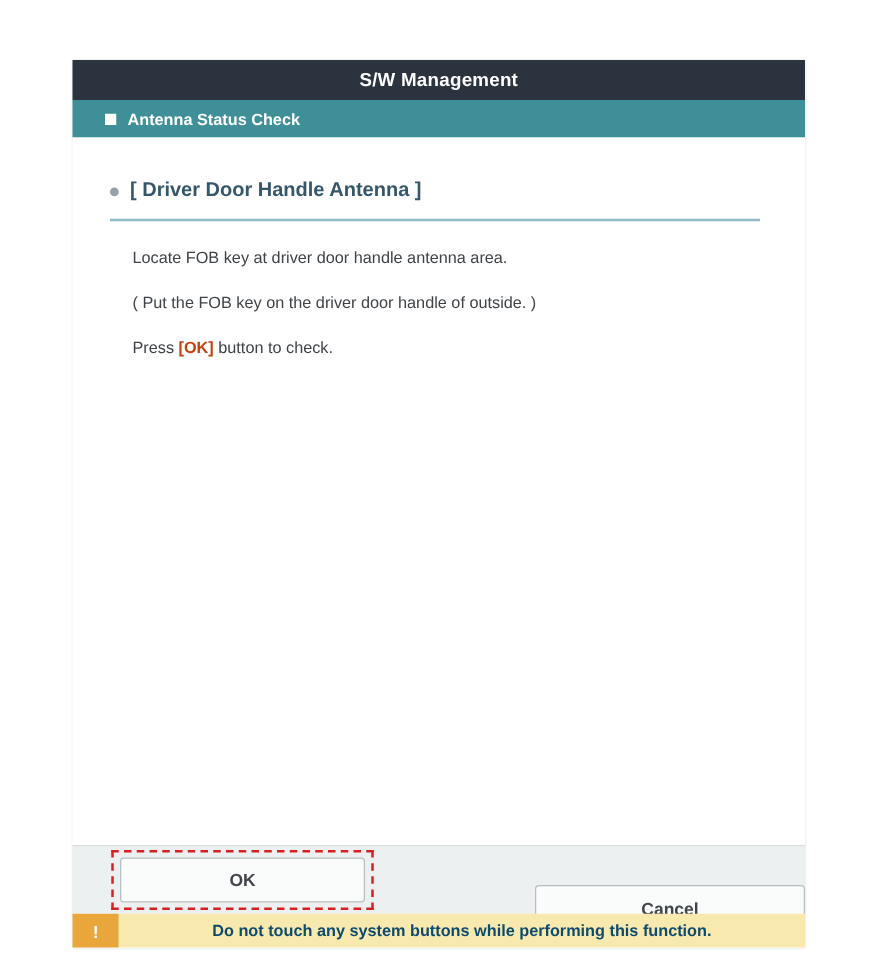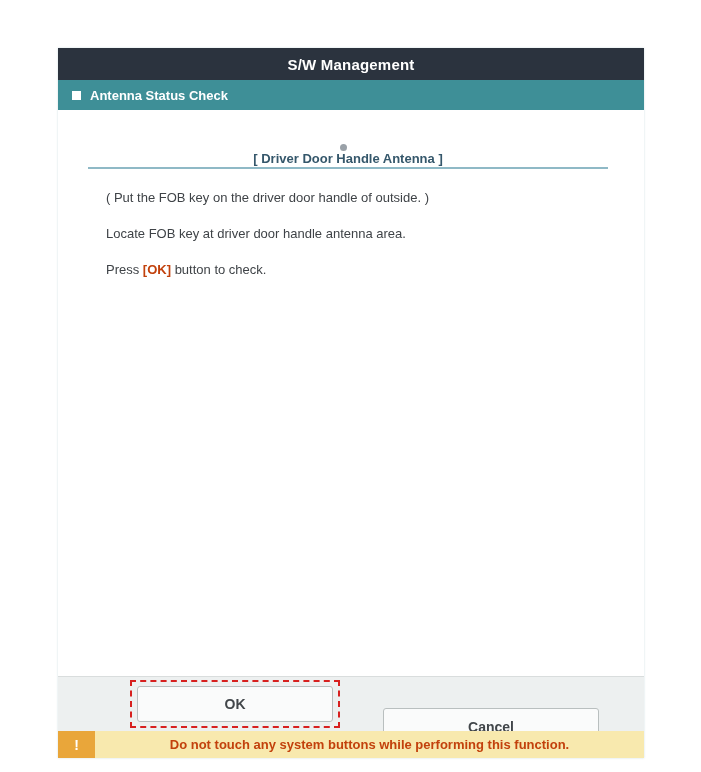--- a/index.html
+++ b/index.html
@@ -22,42 +22,42 @@
     display: flex; align-items: center; justify-content: center;
     font-size: 15px; font-weight: bold;
     letter-spacing: 0.2px;
   }
   
   .func-bar {
     height: 30px;
     background: #3e8f97;
     color: #ffffff;
     display: flex; align-items: center;
-    padding-left: 14px;
+    padding-left: 26px;
     font-size: 13px; font-weight: bold;
   }
   .square-icon {
     width: 9px; height: 9px;
     background: #ffffff;
     display: inline-block;
     margin-right: 9px;
   }
   
   .content {
     background: #ffffff;
     height: 566px;
     overflow: hidden;
   }
   .section-heading {
     margin: 34px 36px 0 30px;
-    padding-bottom: 1px;
+    padding-bottom: 13px;
     border-bottom: 2px solid #8fb9c6;
     display: flex; align-items: center;
     color: #35576b;
-    font-size: 13px; font-weight: bold; flex-direction: column;
+    font-size: 16px; font-weight: bold;
   }
   .dot-icon {
     width: 7px; height: 7px;
     border-radius: 50%;
     background: #9aa1a8;
     display: inline-block;
     margin-right: 9px;
     flex: 0 0 auto;
   }
   .instructions {
@@ -73,21 +73,22 @@
     color: #c2410c;
     font-weight: bold;
   }
   
   .footer {
     height: 55px;
     background: #edf0f0;
     border-top: 1px solid #d9dddd;
     display: flex;
     align-items: center;
-    padding-left: 72px;
+    padding-left: 31px;
+    justify-content: space-between;
   }
   .focus-outline {
     border: 2px dashed #d7201f;
     padding: 4px 5px;
     background: transparent;
   }
   .btn {
     background: #fafbfb;
     border: 1px solid #b9bfbf;
     border-radius: 3px;
@@ -109,21 +110,21 @@
     width: 37px;
     background: #e9a63a;
     color: #ffffff;
     font-size: 14px; font-weight: bold;
     display: flex; align-items: center; justify-content: center;
     flex: 0 0 auto;
   }
   .warning-msg {
     flex: 1;
     background: #f8e9ae;
-    color: #c2410c;
+    color: #0c4a6e;
     font-size: 13px; font-weight: bold;
     display: flex; align-items: center; justify-content: center;
   }
 </style>
 </head>
 <body>
 
 <div class="panel">
 
   <div class="title-bar">
@@ -134,22 +135,22 @@
     <span class="square-icon"></span>
     <span>Antenna Status Check</span>
   </div>
 
   <div class="content">
     <div class="section-heading">
       <span class="dot-icon"></span>
       <span>[ Driver Door Handle Antenna ]</span>
     </div>
     <div class="instructions">
+      <p>Locate FOB key at driver door handle antenna area.</p>
       <p>( Put the FOB key on the driver door handle of outside. )</p>
-      <p>Locate FOB key at driver door handle antenna area.</p>
       <p><span>Press </span><span class="ok-highlight">[OK]</span><span> button to check.</span></p>
     </div>
   </div>
 
   <div class="footer">
     <div class="focus-outline">
       <button class="btn btn-ok">OK</button>
     </div>
     <button class="btn btn-cancel">Cancel</button>
   </div>

